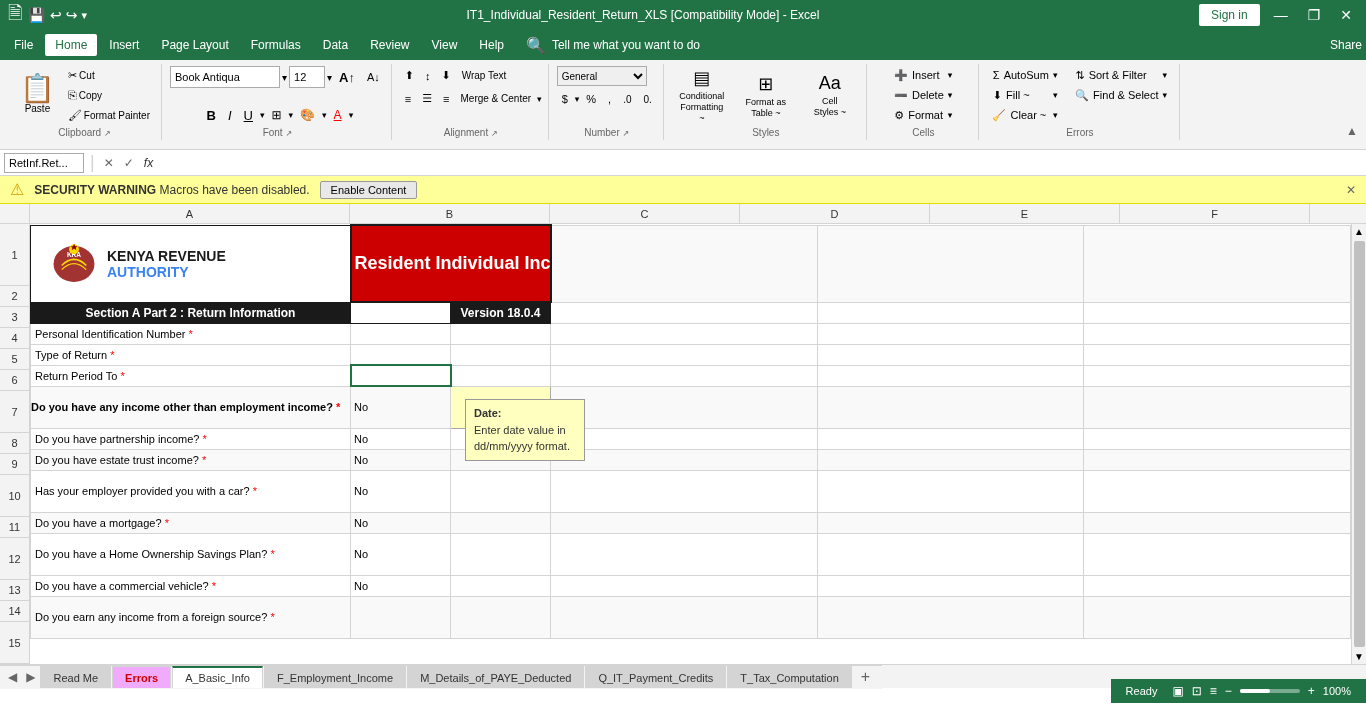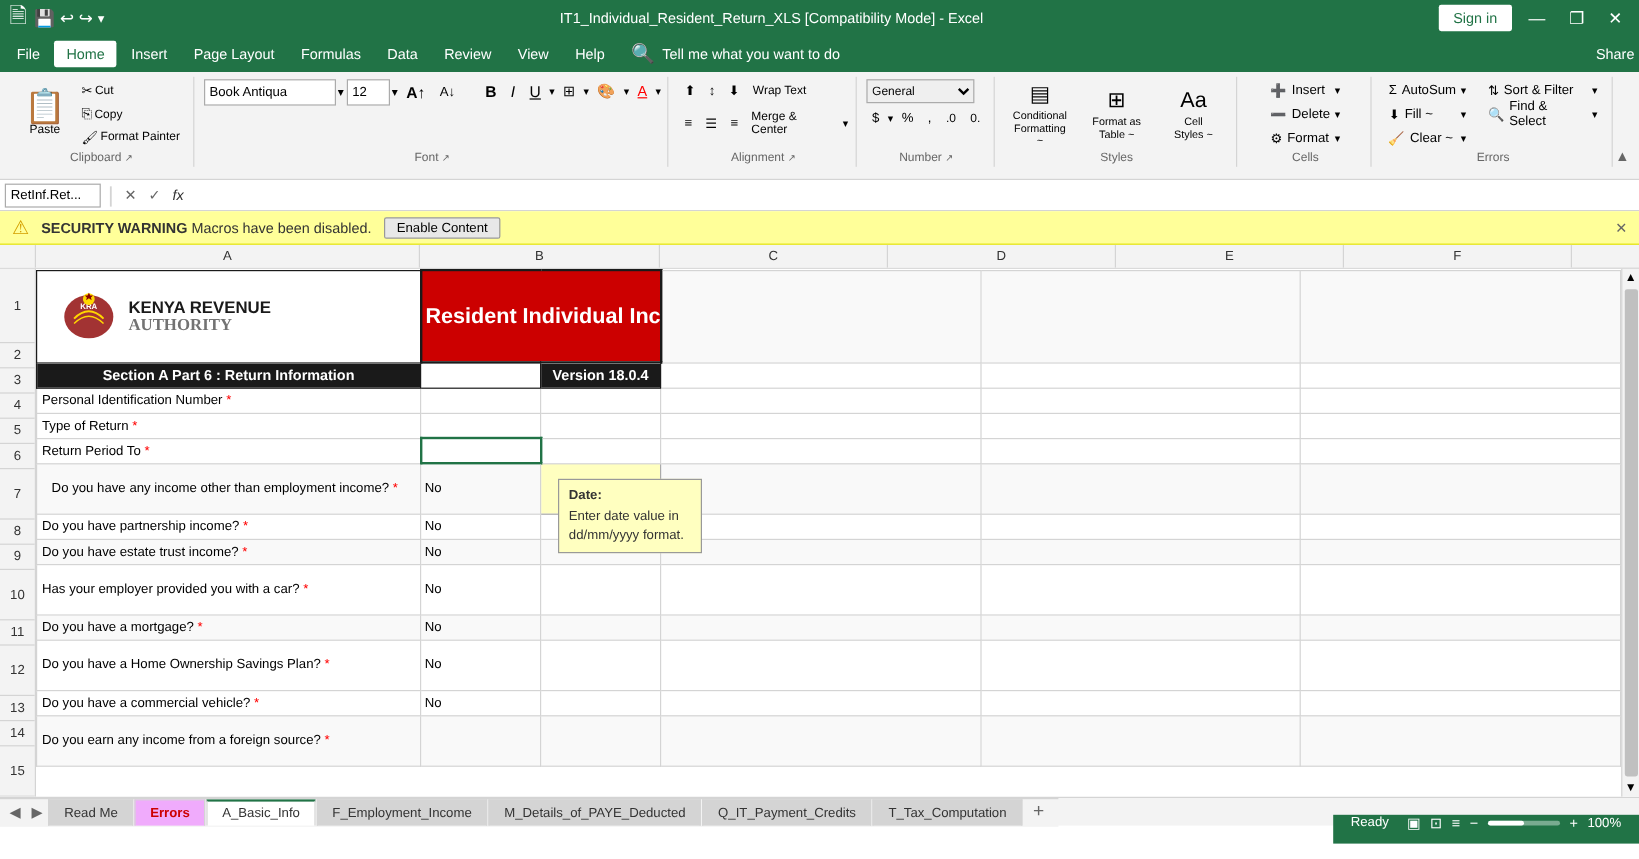--- a/index.html
+++ b/index.html
@@ -250,21 +250,21 @@
       display: flex;
       align-items: center;
     }
     .sheet-tab.active { background: white; color: #333; font-weight: normal; border-top: 2px solid #217346; }
     .sheet-tab.error { background: #d4d4d4; color: #333; }
     .sheet-tab-add { padding: 0 8px; font-size: 16px; cursor: pointer; color: #666; }
 
     
     .status-bar {
       display: flex;
-      align-items: flex-start;
+      align-items: center;
       justify-content: space-between;
       background: #217346;
       color: white;
       height: 22px;
       padding: 0 10px;
       font-size: 11px;
       margin-top: 28px;
     }
 
     
@@ -398,21 +398,21 @@
           <div class="ribbon-btn-small">
             <span>🖌</span>
             <span style="font-size:10px;margin-left:2px;">Format Painter</span>
           </div>
         </div>
       </div>
       <div class="ribbon-group-label">Clipboard <span style="font-size:8px;">↗</span></div>
     </div>
 
     <div class="ribbon-group" style="min-width:170px;">
-      <div class="ribbon-group-content" style="align-items:flex-start;gap:15px;">
+      <div class="ribbon-group-content" style="flex-direction:column; align-items:center;gap:15px;">
         <div class="font-row">
           <input class="font-name-box" value="Book Antiqua" style="">
           <span style="cursor:pointer;font-size:10px;">▾</span>
           <input class="font-size-box" value="12" style="">
           <span style="cursor:pointer;font-size:10px;">▾</span>
           <span class="ribbon-btn-small" style="font-size:13px;font-weight:bold;">A↑</span>
           <span class="ribbon-btn-small" style="font-size:11px;">A↓</span>
         </div>
         <div class="font-row2">
           <span class="ribbon-btn-small" style="font-weight:bold;font-size:13px;padding:1px 4px;">B</span>
@@ -612,35 +612,35 @@
               <svg class="kra-emblem" viewBox="0 0 60 55">
                 <ellipse cx="30" cy="28" rx="25" ry="22" fill="#8B0000" opacity="0.8"></ellipse>
                 <text x="30" y="20" text-anchor="middle" font-size="8" fill="white" font-weight="bold">KRA</text>
                 <path d="M15 30 Q30 15 45 30" stroke="gold" stroke-width="2" fill="none"></path>
                 <path d="M15 35 Q30 20 45 35" stroke="gold" stroke-width="1.5" fill="none"></path>
                 <circle cx="30" cy="10" r="6" fill="gold"></circle>
                 <polygon points="30,4 32,8 36,8 33,11 34,15 30,12 26,15 27,11 24,8 28,8" fill="darkred" transform="scale(0.7) translate(13,1)"></polygon>
               </svg>
               <div>
                 <div style="font-weight:bold;font-size:14px;color:#1a1a1a;">KENYA REVENUE</div>
-                <div style="font-weight:bold;font-size:14px;color:#737373;font-family:Liberation Serif, serif;">AUTHORITY</div>
+                <div style="font-weight:bold;font-size:14px;color:#3b82f6;">AUTHORITY</div>
               </div>
             </div>
           </td>
           <td class="col-b cell-red" colspan="2" style="height:62px;background:#cc0000;color:white;font-weight:bold;text-align:center;font-size:18px;border:2px solid #1a1a1a;">
             <span>Resident Individual Income Tax Return</span>
           </td>
           <td style="border:1px solid #d4d4d4;background:#f9f9f9;"></td>
           <td style="border:1px solid #d4d4d4;background:#f9f9f9;"></td>
           <td style="border:1px solid #d4d4d4;background:#f9f9f9;"></td>
         </tr>
 
         <tr>
           <td class="col-a cell-header-dark" style="height:21px;text-align:center;font-size:12px;font-weight:bold;color:white;background:#1a1a1a;border:1px solid #1a1a1a;">
-            <span>Section A Part 6 : Return Information</span>
+            <span>Section A Part 2 : Return Information</span>
           </td>
           <td class="col-b" style="border:1px solid #1a1a1a;"></td>
           <td class="col-c" style="background:#1a1a1a;color:white;font-weight:bold;text-align:center;font-size:12px;border:1px solid #1a1a1a;">
             <span>Version 18.0.4</span>
           </td>
           <td style="border:1px solid #d4d4d4;"></td>
           <td style="border:1px solid #d4d4d4;"></td>
           <td style="border:1px solid #d4d4d4;"></td>
         </tr>
 
@@ -672,21 +672,21 @@
             <span>Return Period To </span><span style="color:red;">*</span>
           </td>
           <td class="col-b" style="border:2px solid #217346;position:relative;"></td>
           <td style="border:1px solid #d4d4d4;"></td>
           <td style="border:1px solid #d4d4d4;"></td>
           <td style="border:1px solid #d4d4d4;"></td>
           <td style="border:1px solid #d4d4d4;"></td>
         </tr>
 
         <tr>
-          <td class="col-a" style="border:1px solid #d4d4d4;padding:0 12px;height:42px;background:#f9f9f9;">
+          <td class="col-a" style="border:1px solid #d4d4d4;padding:0 0;height:42px;background:#f9f9f9;font-weight:bold;">
             <span>Do you have any income other than employment income? </span><span style="color:red;">*</span>
           </td>
           <td class="col-b" style="border:1px solid #d4d4d4;background:#f9f9f9;">No</td>
           <td style="border:1px solid #d4d4d4;background:#ffffc0;border:1px solid #aaa;"></td>
           <td style="border:1px solid #d4d4d4;background:#f9f9f9;"></td>
           <td style="border:1px solid #d4d4d4;background:#f9f9f9;"></td>
           <td style="border:1px solid #d4d4d4;background:#f9f9f9;"></td>
         </tr>
 
         <tr>

